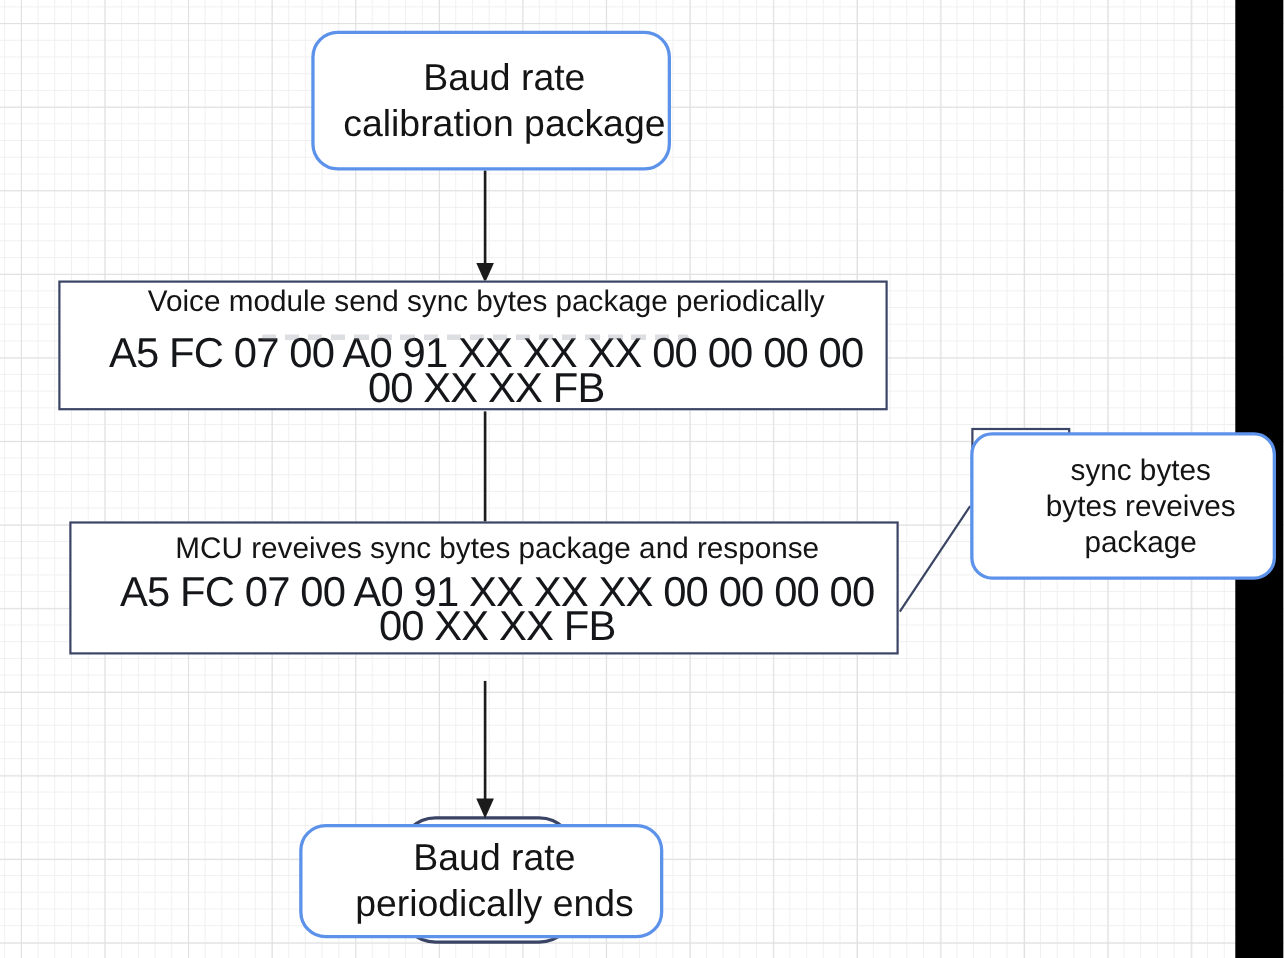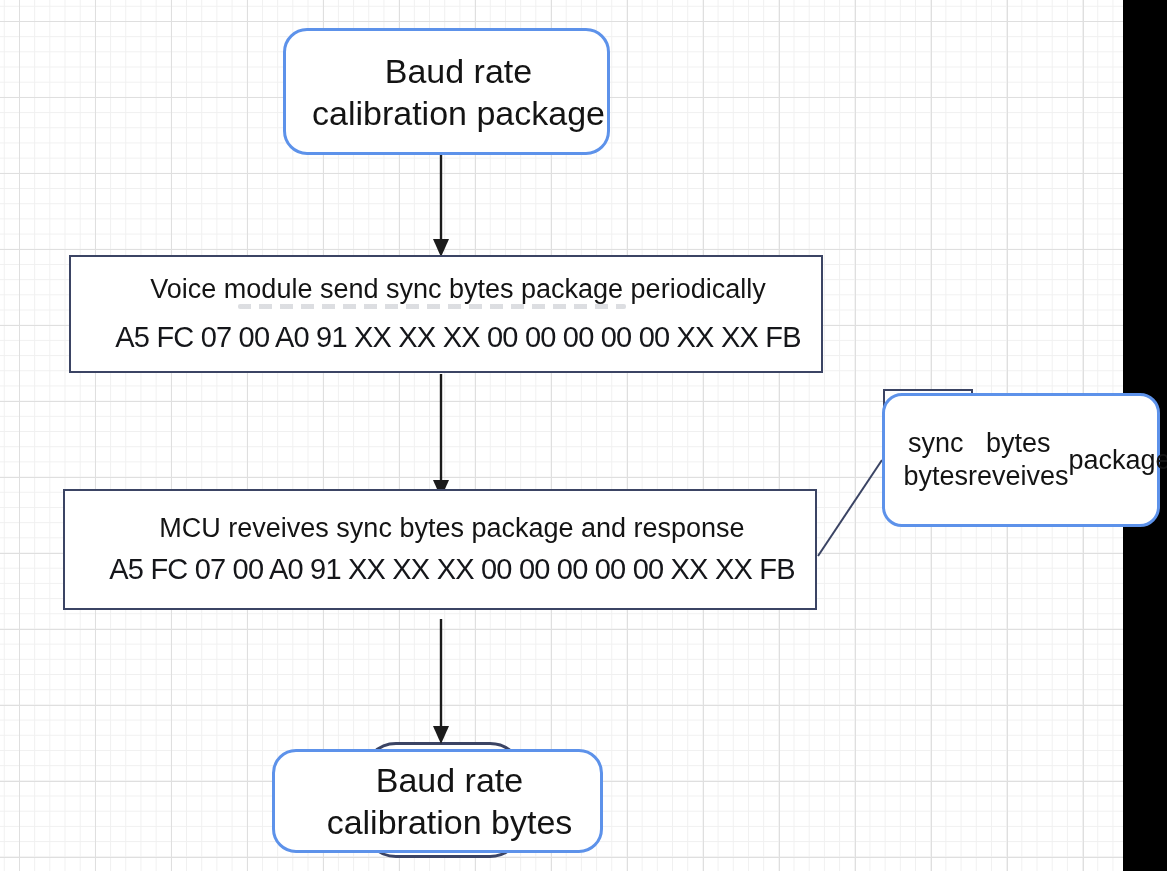--- a/index.html
+++ b/index.html
@@ -24,40 +24,40 @@
   .node{
     background:#ffffff;
     display:flex;flex-direction:column;align-items:center;justify-content:center;
     text-align:center;color:var(--text-dark,#141414);z-index:4;padding-left:24px;
   }
   .rounded{border:3px solid var(--accent-blue,#5d92ea);border-radius:24px;}
   .rect{border:2px solid var(--shape-border,#3b4464);border-radius:0;}
   .node-start{left:283px;top:28px;width:327px;height:127px;}
   .node-end{left:272px;top:749px;width:331px;height:104px;z-index:5;}
   .lg-line{font-size:34px;line-height:42px;font-weight:400;}
-  .node-send{left:69px;top:255px;width:754px;height:118px;gap:18px;}
-  .node-receive{left:63px;top:489px;width:754px;height:121px;gap:11px;}
+  .node-send{left:53px;top:255px;width:754px;height:118px;gap:18px;}
+  .node-receive{left:63px;top:474px;width:754px;height:121px;gap:11px;}
   .box-title{font-size:27px;line-height:29px;color:#141414;}
-  .box-bytes{font-size:29px;line-height:31px;letter-spacing:-0.8px;color:#15161a;}
+  .box-bytes{font-size:38px;line-height:31px;letter-spacing:-0.8px;color:#15161a;}
 
   .stadium-back{
     left:362px;top:742px;width:162px;height:116px;
     border:3px solid var(--shape-border,#3b4464);border-radius:34px;
     background:#ffffff;z-index:3;
   }
   .hidden-rect{
     left:883px;top:389px;width:90px;height:36px;
     border:2.5px solid var(--shape-border,#3b4464);
     background:#ffffff;z-index:2;
   }
   .callout{
     left:882px;top:393px;width:278px;height:134px;
     border:3px solid var(--accent-blue,#5d92ea);border-radius:20px;
     background:#ffffff;z-index:4;
-    display:flex;flex-direction:row;align-items:center;justify-content:center;
+    display:flex;flex-direction:column;align-items:center;justify-content:center;
     text-align:center;color:var(--text-dark,#141414);padding-left:32px;
   }
   .callout .c-line{font-size:27px;line-height:33px;}
 
   svg.arrow{z-index:4;overflow:visible;}
   svg.arrow line{stroke:var(--arrow-black,#1b1b1b);stroke-width:2.4;}
   svg.arrow path{fill:var(--arrow-black,#1b1b1b);}
   svg.connector{z-index:3;overflow:visible;}
   svg.connector line{stroke:var(--shape-border,#3b4464);stroke-width:2;}
 
@@ -107,21 +107,21 @@
 
   <div class="abs faded-artifact"></div>
 
   <div class="abs node rect node-receive">
     <div class="box-title">MCU reveives sync bytes package and response</div>
     <div class="box-bytes">A5 FC 07 00 A0 91 XX XX XX 00 00 00 00 00 XX XX FB</div>
   </div>
 
   <div class="abs node rounded node-end">
     <div class="lg-line">Baud rate</div>
-    <div class="lg-line">calibration bytes</div>
+    <div class="lg-line">periodically ends</div>
   </div>
 
   <div class="abs callout">
     <div class="c-line">sync bytes</div>
     <div class="c-line">bytes reveives</div>
     <div class="c-line">package</div>
   </div>
 
 </div>
 

